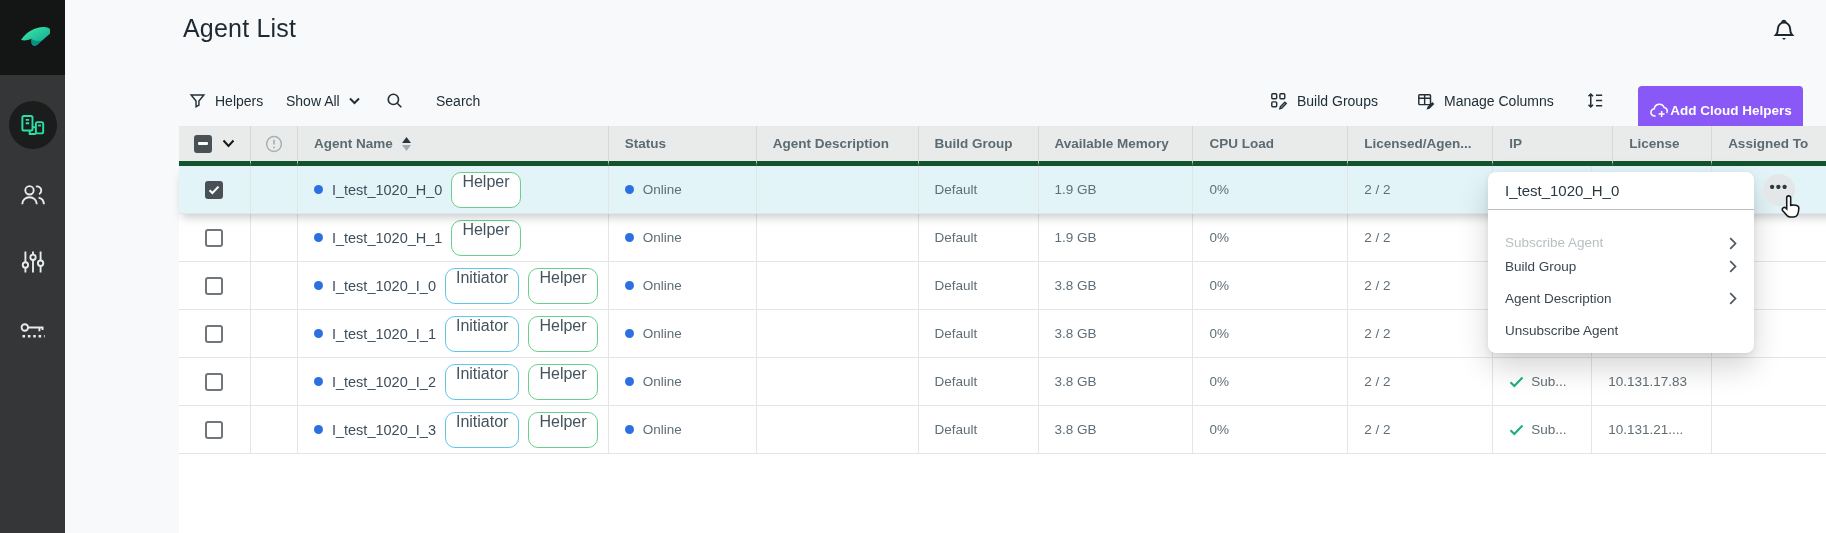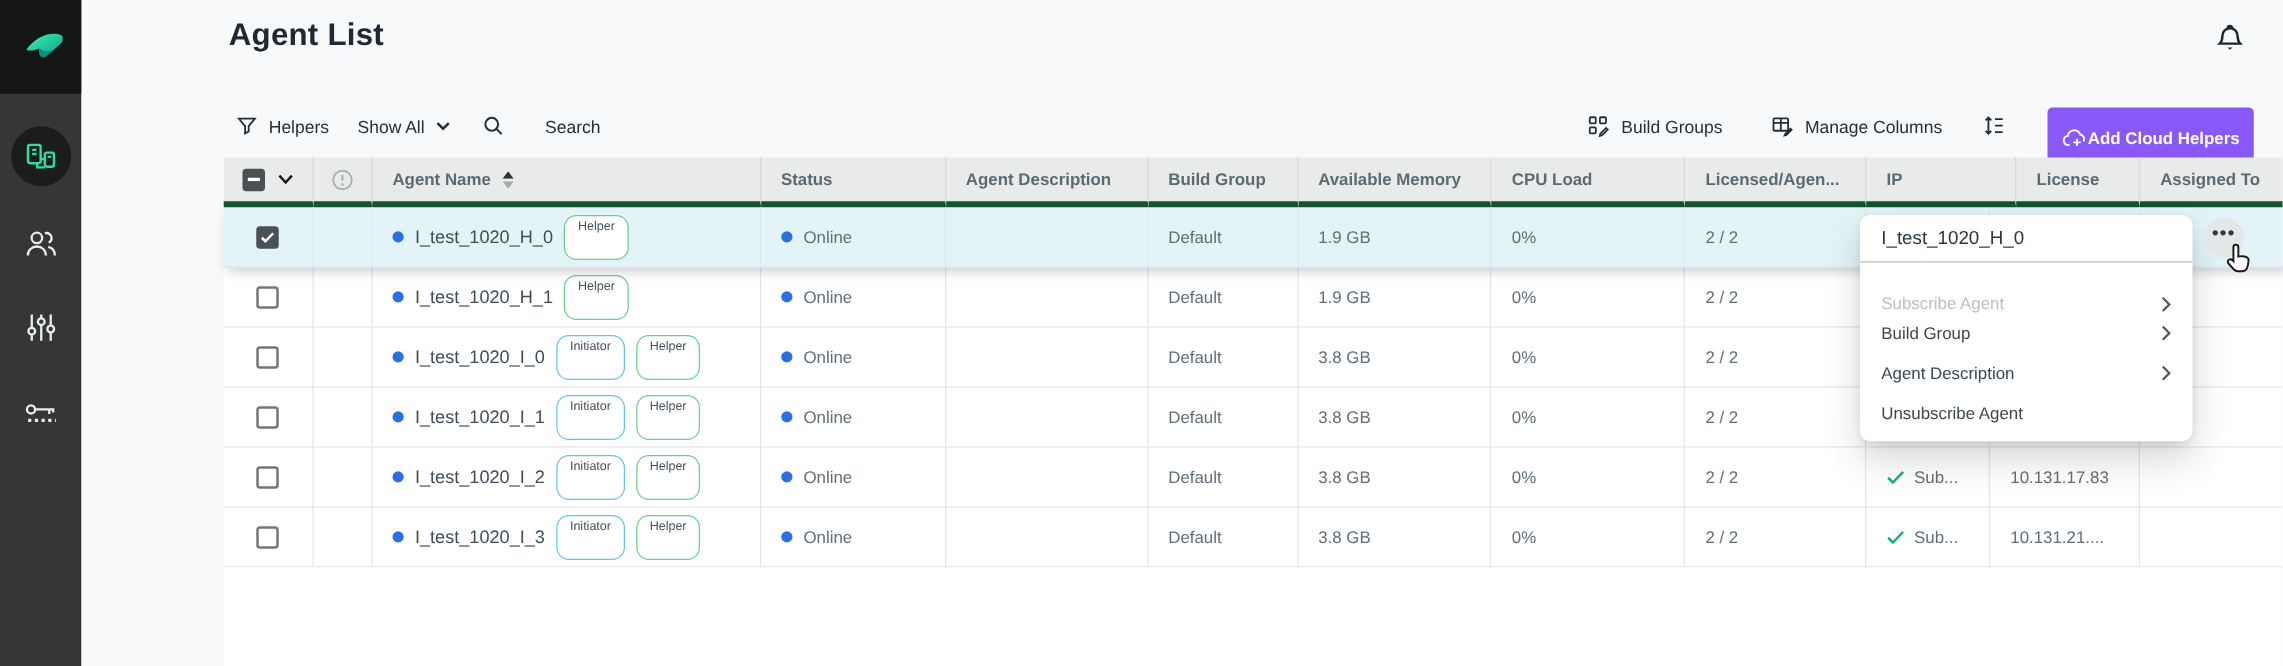--- a/index.html
+++ b/index.html
@@ -6,21 +6,21 @@
   body{width:1826px;height:533px;position:relative;overflow:hidden;background:#f7f9fa;
        font-family:"Liberation Sans",sans-serif;-webkit-font-smoothing:antialiased;}
   
   .sidebar{position:absolute;left:0;top:0;width:65px;height:533px;background:#353637;}
   .logo-block{position:absolute;left:0;top:0;width:65px;height:75px;background:#141515;
               display:flex;align-items:center;justify-content:center;}
   .nav-item{position:absolute;left:0;width:65px;height:52px;display:flex;align-items:center;justify-content:center;}
   .nav-item.active .circ{width:48px;height:48px;border-radius:50%;background:#1b1d1d;
               display:flex;align-items:center;justify-content:center;}
   
-  .page-title{position:absolute;left:183px;top:14px;font-size:25px;font-weight:700;color:#1d2a35;letter-spacing:.2px;}
+  .page-title{position:absolute;left:183px;top:14px;font-size:25px;font-weight:400;color:#1d2a35;letter-spacing:.2px;}
   .bell{position:absolute;left:1770px;top:17px;width:28px;height:28px;display:flex;align-items:center;justify-content:center;cursor:pointer;}
   
   .tool{position:absolute;top:84px;height:33px;display:flex;align-items:center;gap:9px;
         font-size:14px;color:#222f38;cursor:pointer;white-space:nowrap;}
   .tool svg{flex:0 0 auto;}
   .btn-primary{position:absolute;left:1638px;top:86px;width:165px;height:49px;border-radius:4px;
         background:#8a58f6;color:#fff;font-size:13.5px;font-weight:700;border:none;
         display:flex;align-items:center;justify-content:center;gap:0;cursor:pointer;}
   
   .table{position:absolute;left:179px;top:126px;width:1714px;}
@@ -39,21 +39,21 @@
   .col-memory{width:155px;}.col-cpu{width:155px;}.col-licensed{width:145px;}
   .col-license{width:99px;}.col-ip{width:120px;}.col-assigned{width:181px;}
   .under-table{position:absolute;left:179px;top:454px;width:1714px;height:79px;background:#fff;}
   
   .cbx{width:18px;height:18px;border:2px solid #70777c;border-radius:3px;background:#fff;
        box-sizing:border-box;display:inline-flex;align-items:center;justify-content:center;cursor:pointer;}
   .cbx.filled{background:#4a5156;border-color:#4a5156;}
   .dot{width:9px;height:9px;border-radius:50%;background:#2b70e2;flex:0 0 auto;margin-right:9px;}
   .name-text{color:#3f4d59;font-size:14.5px;}
   .badge{height:36px;line-height:17px;border-radius:10px;border:1px solid;padding:0 10px;
-         font-size:10px;color:#43525c;margin-left:9px;background:#fff;box-sizing:border-box;white-space:nowrap;}
+         font-size:16px;color:#43525c;margin-left:9px;background:#fff;box-sizing:border-box;white-space:nowrap;}
   .badge-helper{border-color:#67d08b;}
   .badge-initiator{border-color:#5fc6e8;}
   .sortcarets{display:inline-flex;flex-direction:column;gap:2px;margin-left:9px;}
   
   .menu{position:absolute;left:1488px;top:172px;width:266px;height:181px;background:#fff;border-radius:8px;
         box-shadow:0 2px 6px rgba(0,0,0,.08),0 14px 30px rgba(0,0,0,.17);z-index:10;box-sizing:border-box;}
   .menu-title{height:37px;display:flex;align-items:center;padding:0 17px;font-size:15px;color:#2a3740;
         border-bottom:1px solid #b9bdc0;}
   .menu-list{padding-top:8px;}
   .menu-item{height:32px;display:flex;align-items:center;justify-content:space-between;

